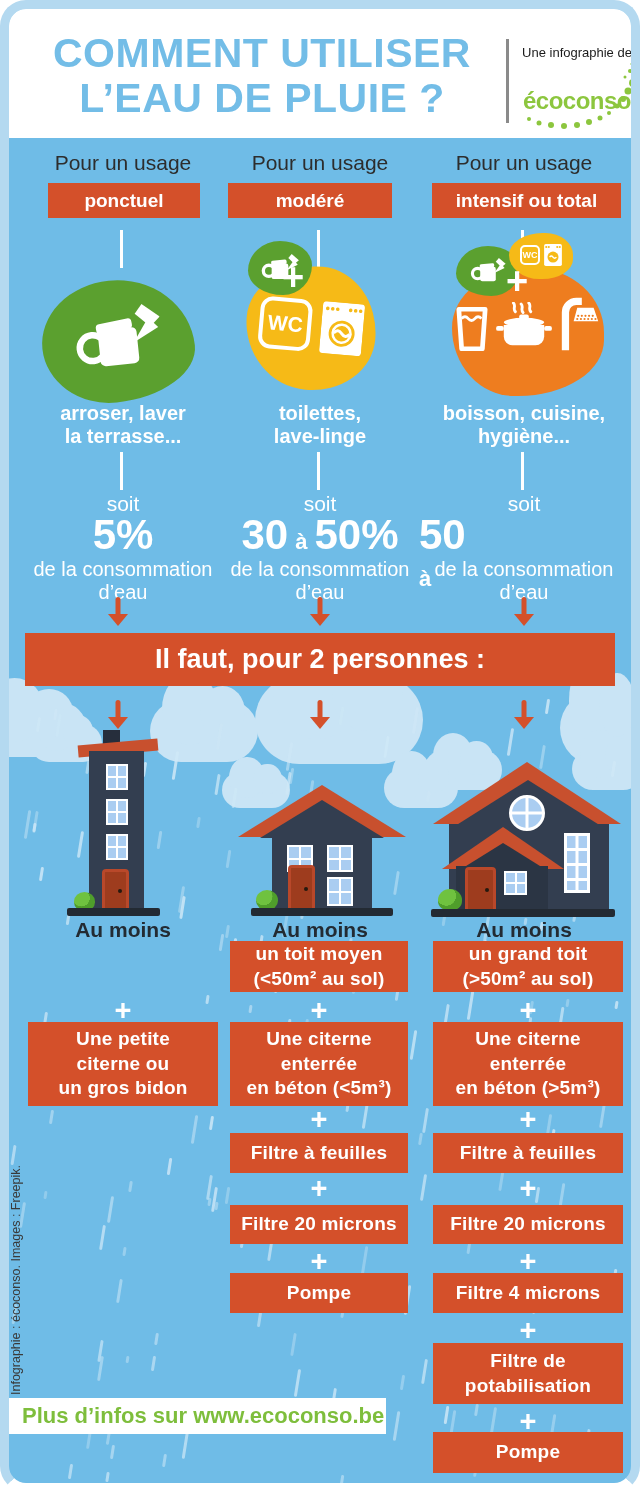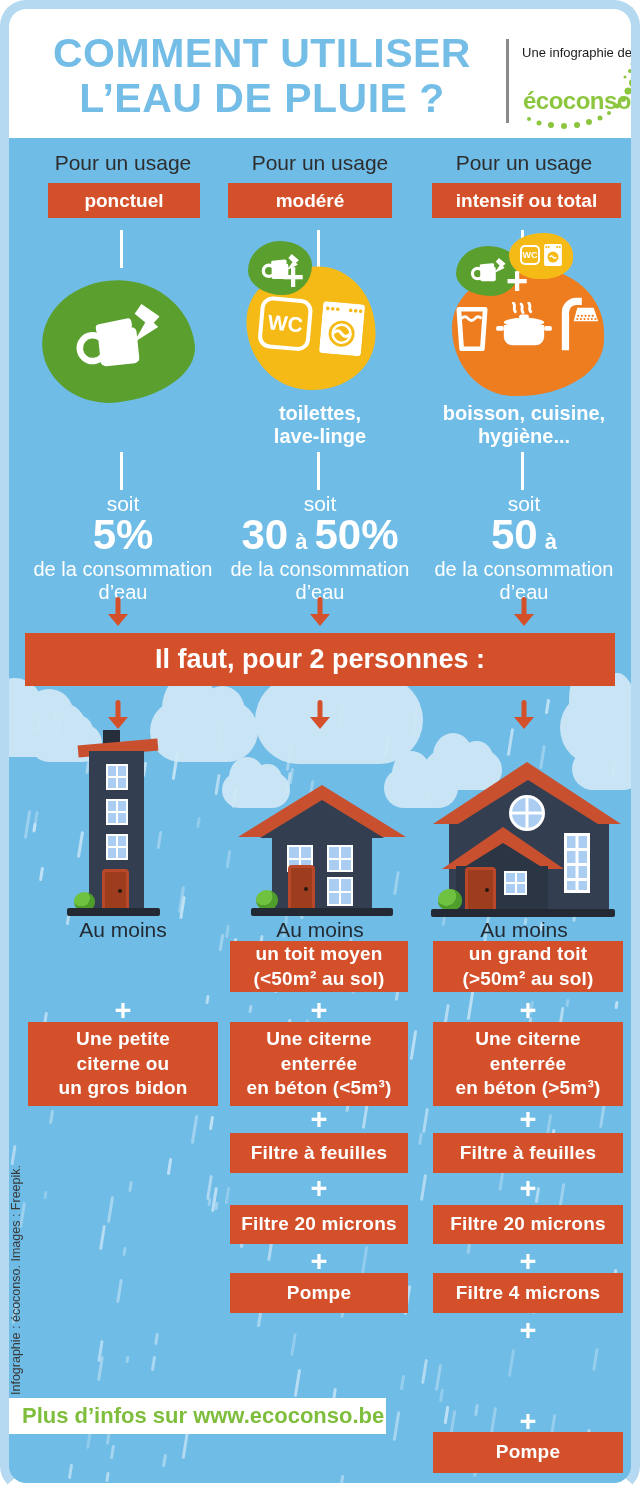--- a/index.html
+++ b/index.html
@@ -58,21 +58,21 @@
         border-radius:4px 4px 0 0;box-sizing:border-box;}
   .door::after{content:"";position:absolute;right:4px;top:45%;width:4px;height:4px;border-radius:50%;background:#26190f;}
   .bush{position:absolute;border-radius:50% 50% 46% 46%;
         background:radial-gradient(circle at 35% 32%,#6fc23f 0 44%,#4f9e2b 45%);}
   .base{position:absolute;background:#232a33;border-radius:2px;}
   .obox{position:absolute;background:#d4502a;z-index:4;display:flex;align-items:center;justify-content:center;
         color:#fff;font-weight:800;font-size:19px;text-align:center;line-height:1.3;letter-spacing:.2px;}
   .obox span{white-space:pre-line;}
   .plus{position:absolute;width:40px;color:#fff;font-weight:800;font-size:29px;text-align:center;z-index:4;line-height:1;}
   .plus-big{position:absolute;color:#fff;font-weight:800;font-size:38px;z-index:2;line-height:1;}
-  .au-moins{position:absolute;text-align:center;font-size:21px;color:#232b33;z-index:4;}
+  .au-moins{position:absolute;text-align:center;font-size:21px;color:#232b33;z-index:4;font-weight:bold;}
   .wcbox{border:4px solid #fff;border-radius:12px;color:#fff;font-weight:800;display:flex;
          align-items:center;justify-content:center;box-sizing:border-box;}
   .footer-bar{position:absolute;left:0px;top:1398px;width:386px;height:36px;background:#fff;z-index:5;}
   .footer-bar div{color:#7ebe3c;font-weight:800;font-size:22px;line-height:36px;padding-left:22px;}
   .credit{position:absolute;left:9px;top:1155px;height:240px;width:17px;writing-mode:vertical-rl;
           transform:rotate(180deg);font-size:12.5px;color:#3a3a3a;z-index:5;white-space:nowrap;}
   .iconrow{position:absolute;display:flex;align-items:center;justify-content:center;z-index:2;}
 </style>
 </head>
 <body>
@@ -216,20 +216,22 @@
               <circle cx="23" cy="23.5" r="1.2"></circle>
               <circle cx="27" cy="23.5" r="1.2"></circle>
               <circle cx="31" cy="23.5" r="1.2"></circle>
               <circle cx="35" cy="23.5" r="1.2"></circle>
               <circle cx="39" cy="23.5" r="1.2"></circle>
         </g>
       </svg>
     </div>
   </div>
 
+  <div class="caption" style="left:18px;top:402px;width:210px;">arroser, laver
+la terrasse...</div>
   <div class="caption" style="left:215px;top:402px;width:210px;">toilettes,
 lave-linge</div>
   <div class="caption" style="left:419px;top:402px;width:210px;">boisson, cuisine,
 hygiène...</div>
 
   <div class="vline" style="left:120px;top:452px;height:38px;"></div>
   <div class="vline" style="left:317px;top:452px;height:38px;"></div>
   <div class="vline" style="left:521px;top:452px;height:38px;"></div>
 
   <div class="soit" style="left:18px;top:492px;width:210px;">soit</div>
@@ -238,21 +240,21 @@
 
   <div class="pct" style="left:18px;top:511px;width:210px;">
     <span class="big">5%</span>
 
   </div>
   <div class="pct" style="left:215px;top:511px;width:210px;">
     <span class="big">30</span>
     <span class="sep">à</span>
     <span class="big">50%</span>
   </div>
-  <div class="pct" style="left:419px;top:511px;width:210px;">
+  <div class="pct" style="left:419px;top:511px;width:210px;flex-direction:column;">
     <span class="big">50</span>
     <span class="sep">à</span>
   </div>
 
   <div class="consum" style="left:18px;top:558px;width:210px;">de la consommation
 d’eau</div>
   <div class="consum" style="left:215px;top:558px;width:210px;">de la consommation
 d’eau</div>
   <div class="consum" style="left:419px;top:558px;width:210px;">de la consommation
 d’eau</div>
@@ -562,20 +564,24 @@
       </div>
   <div class="plus" style="left:508px;top:1174px;">+</div>
   <div class="obox" style="left:433px;top:1205px;width:190px;height:39px;">
         <span>Filtre 20 microns</span>
       </div>
   <div class="plus" style="left:508px;top:1247px;">+</div>
   <div class="obox" style="left:433px;top:1273px;width:190px;height:40px;">
         <span>Filtre 4 microns</span>
       </div>
   <div class="plus" style="left:508px;top:1316px;">+</div>
+  <div class="obox" style="left:433px;top:1343px;width:190px;height:61px;">
+        <span>Filtre de
+potabilisation</span>
+      </div>
   <div class="plus" style="left:508px;top:1407px;">+</div>
   <div class="obox" style="left:433px;top:1432px;width:190px;height:41px;">
         <span>Pompe</span>
       </div>
 
   <div class="footer-bar">
     <div>Plus d’infos sur www.ecoconso.be</div>
   </div>
 
   <div class="credit">Infographie : écoconso. Images : Freepik.</div>

